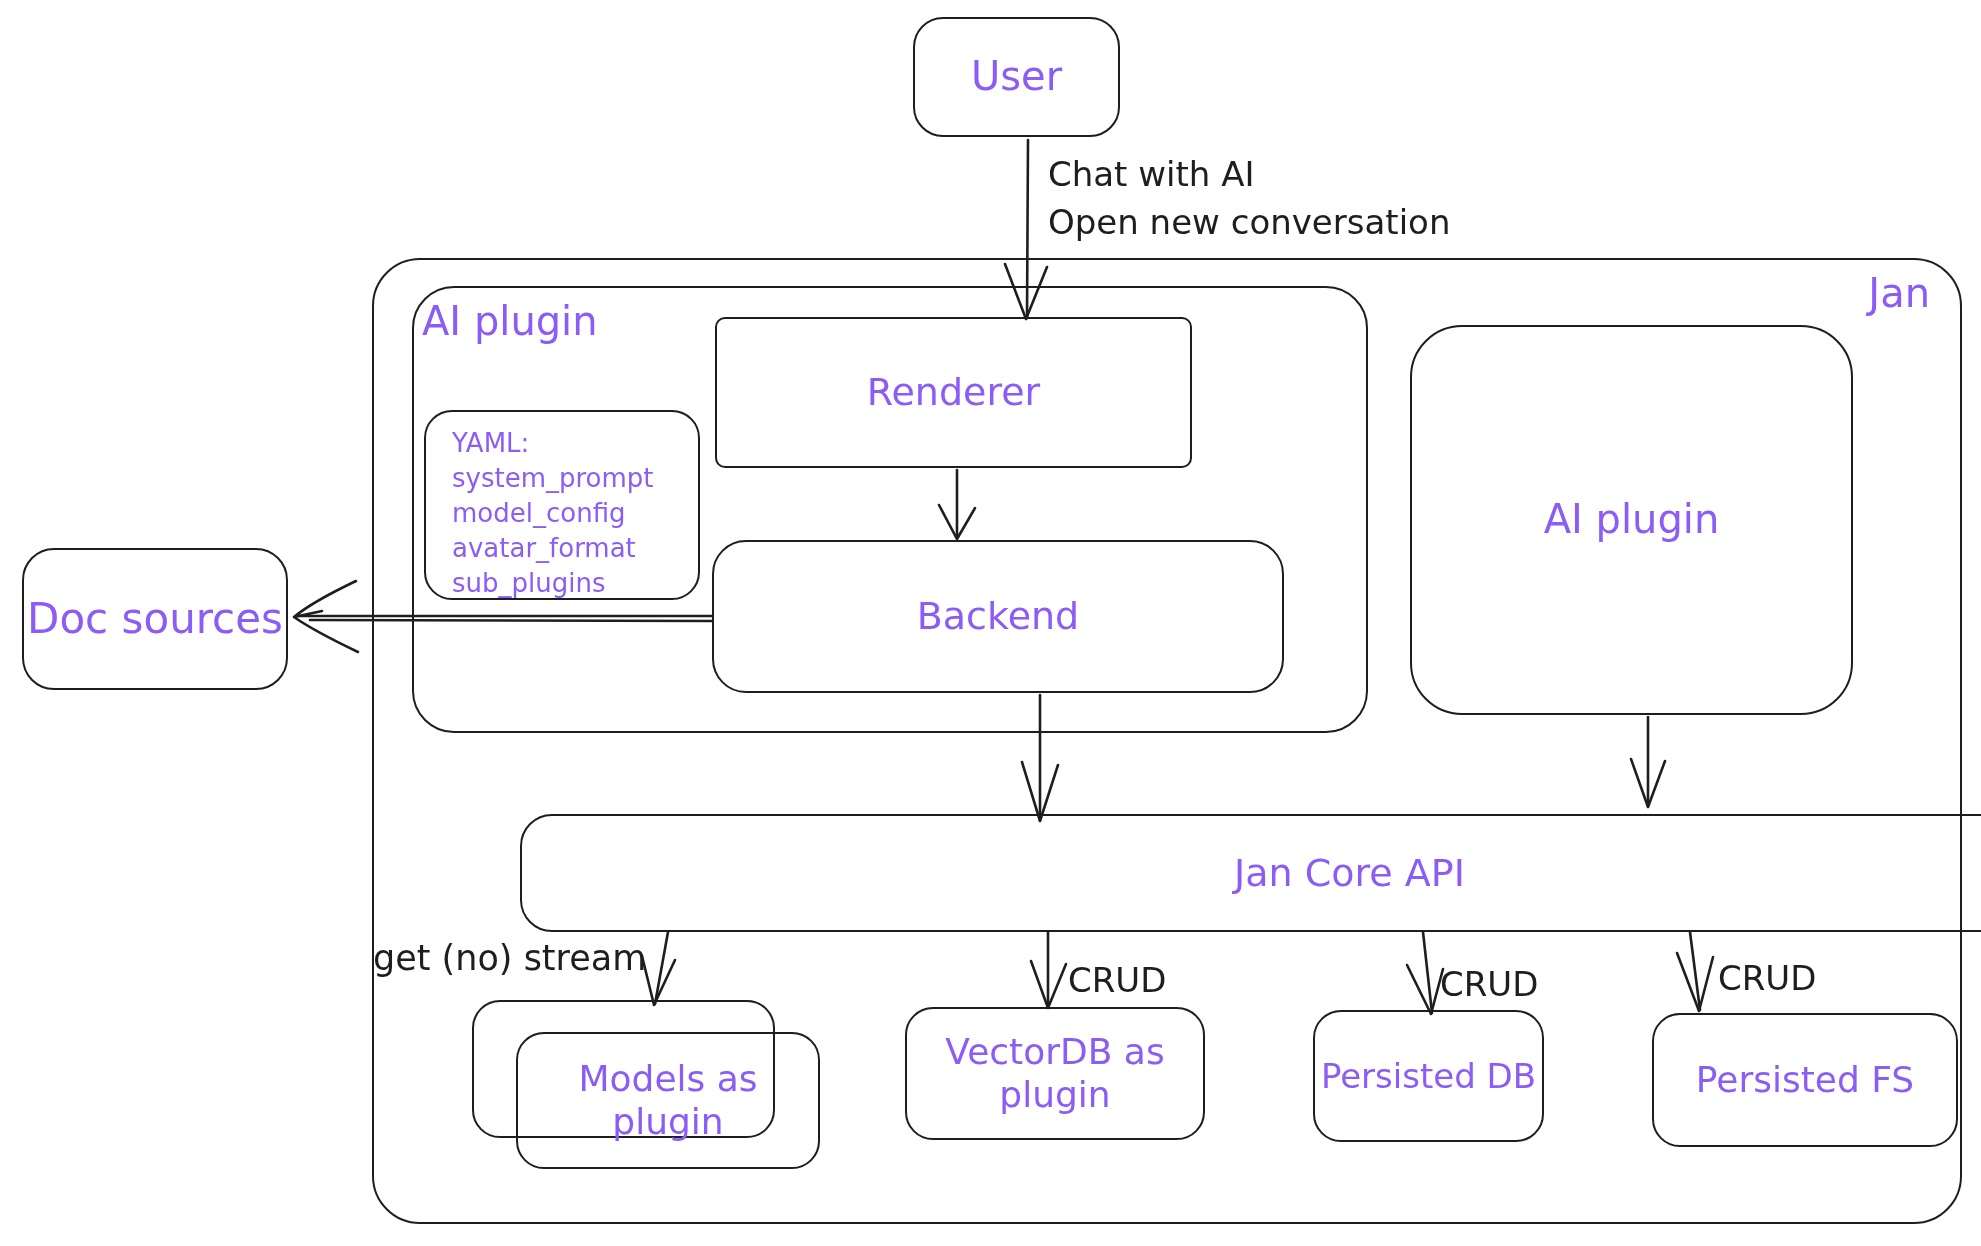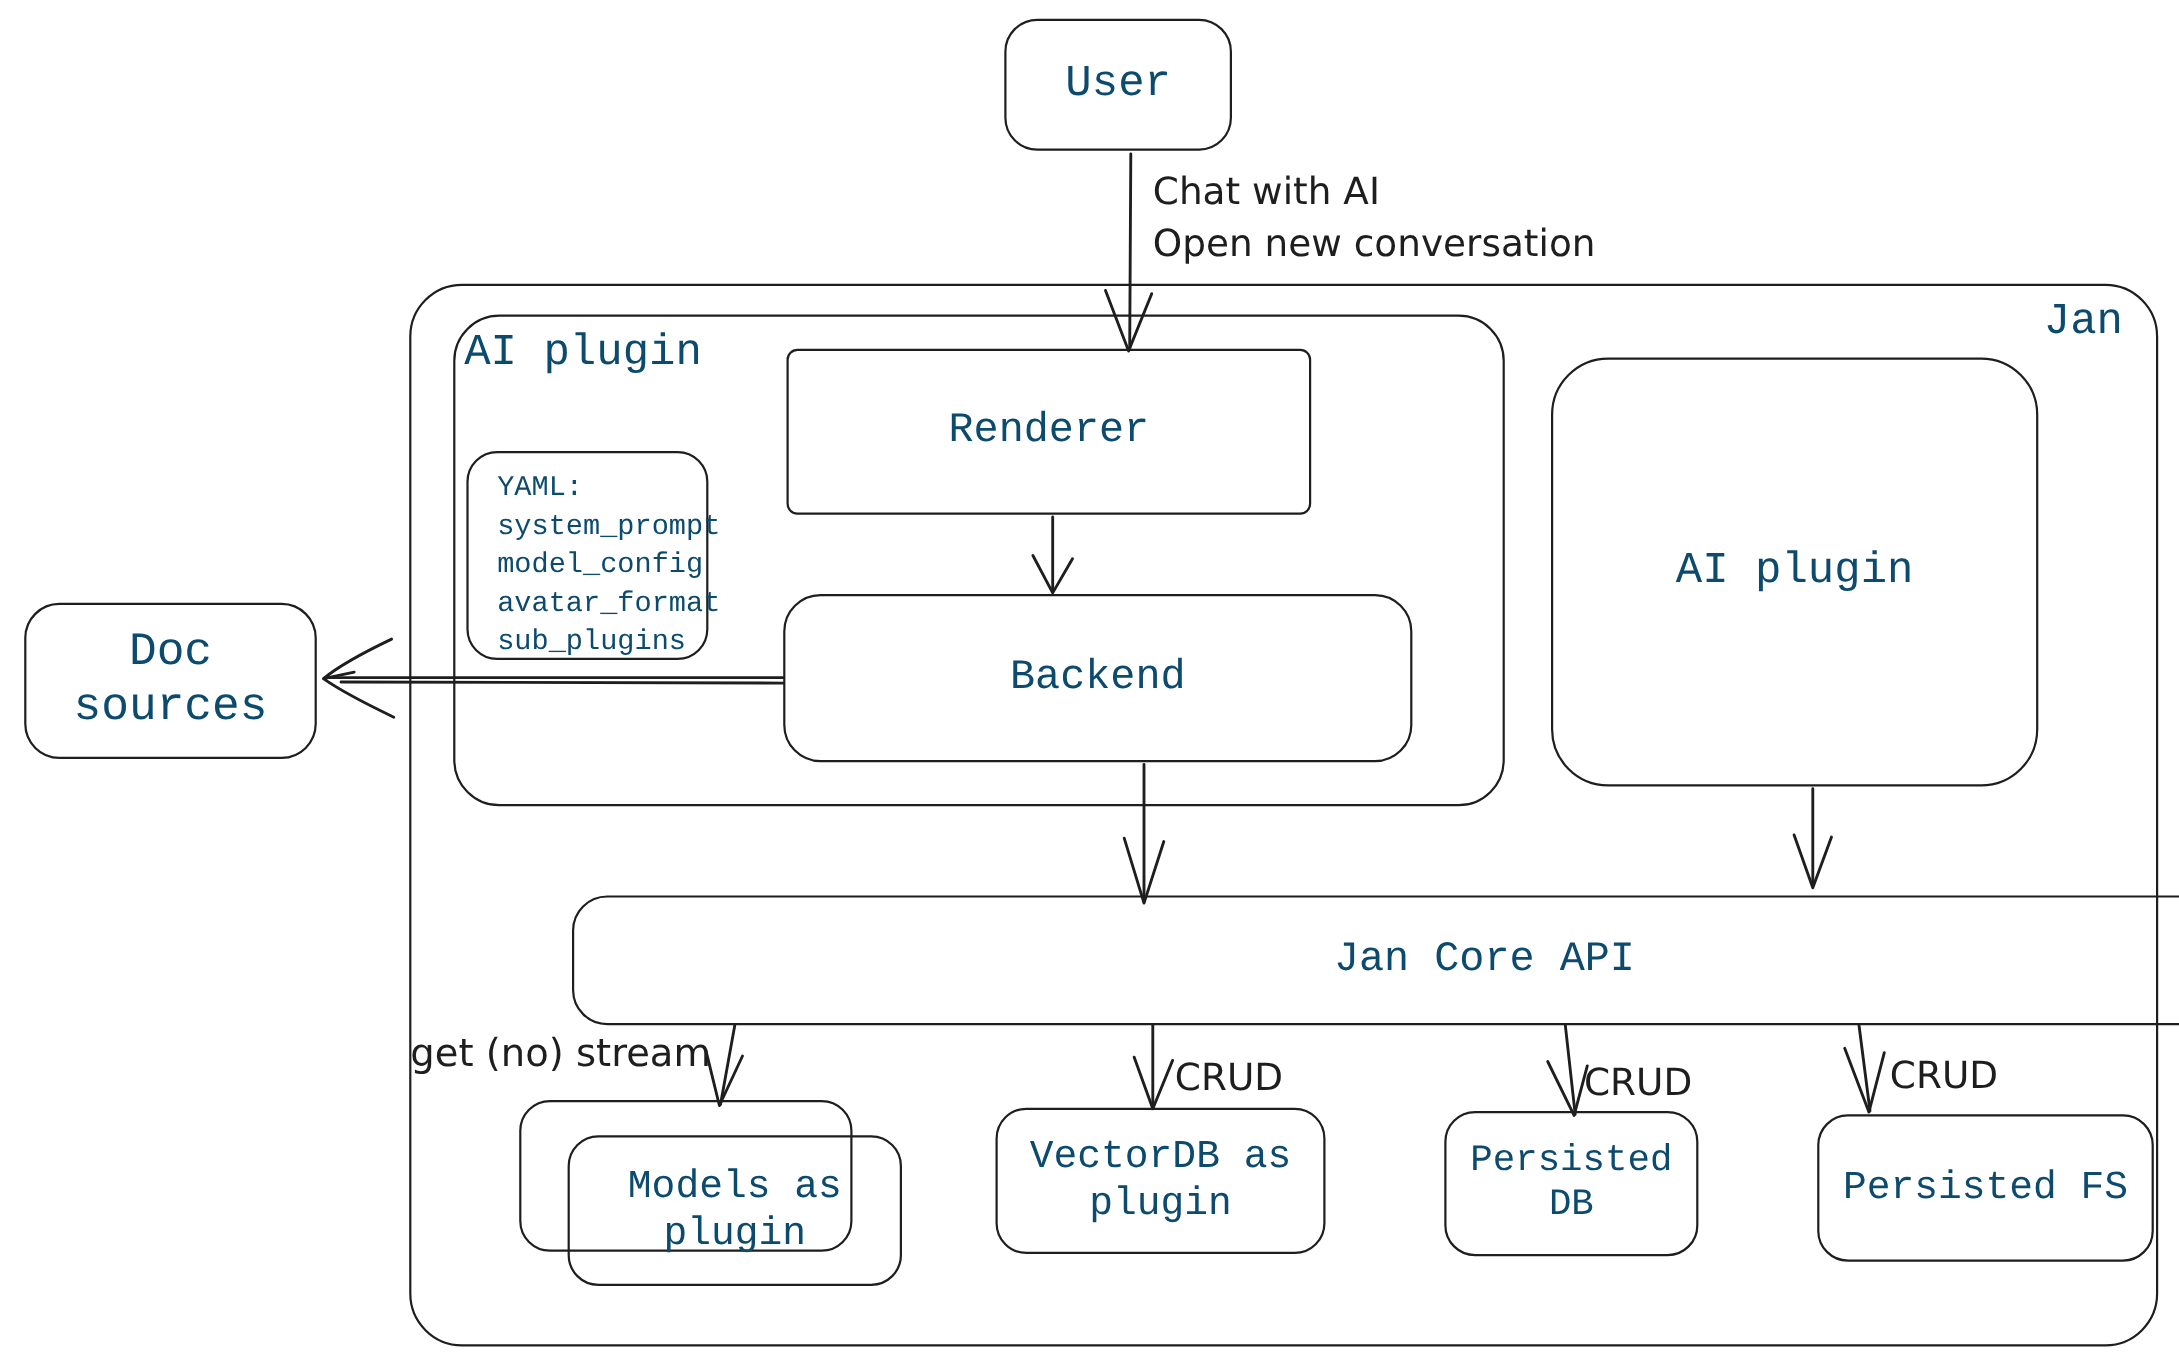--- a/index.html
+++ b/index.html
@@ -14,24 +14,23 @@
   }
   .node {
     position: absolute;
     border: 2.6px solid #1e1e1e;
     background: transparent;
     display: flex;
     flex-direction: column;
     align-items: center;
     justify-content: center;
     text-align: center;
-    color: #0c4a6e;
+    color: #8b5cf6;
     box-sizing: border-box;
     line-height: 1.18;
-    font-family: Liberation Mono, monospace;
   }
   .container { justify-content: flex-start; align-items: flex-start; }
   .corner-label { position: absolute; font-size: 40px; }
   .edge-label { position: absolute; font-size: 34px; white-space: nowrap; color: #1e1e1e; }
   svg.connectors {
     position: absolute; left: 0; top: 0; width: 1981px; height: 1246px;
     pointer-events: none; z-index: 6;
   }
   svg.connectors path {
     stroke: #1e1e1e; stroke-width: 2.6; fill: none;
@@ -57,21 +56,21 @@
   </div>
 
   <div class="node" style="left:715px; top:317px; width:477px; height:151px; border-radius:10px; font-size:38px;">
     <span>Renderer</span>
   </div>
 
   <div class="node" style="left:712px; top:540px; width:572px; height:153px; border-radius:34px; font-size:38px;">
     <span>Backend</span>
   </div>
 
-  <div class="node" style="left:424px; top:410px; width:220px; height:190px; border-radius:28px; align-items:flex-start; justify-content:flex-start; padding:14px 0 0 26px;">
+  <div class="node" style="left:424px; top:410px; width:276px; height:190px; border-radius:28px; align-items:flex-start; justify-content:flex-start; padding:14px 0 0 26px;">
     <div class="yaml-text">
       <div>YAML:</div>
       <div>system_prompt</div>
       <div>model_config</div>
       <div>avatar_format</div>
       <div>sub_plugins</div>
     </div>
   </div>
 
   <div class="node" style="left:1410px; top:325px; width:443px; height:390px; border-radius:52px; font-size:40px;">

